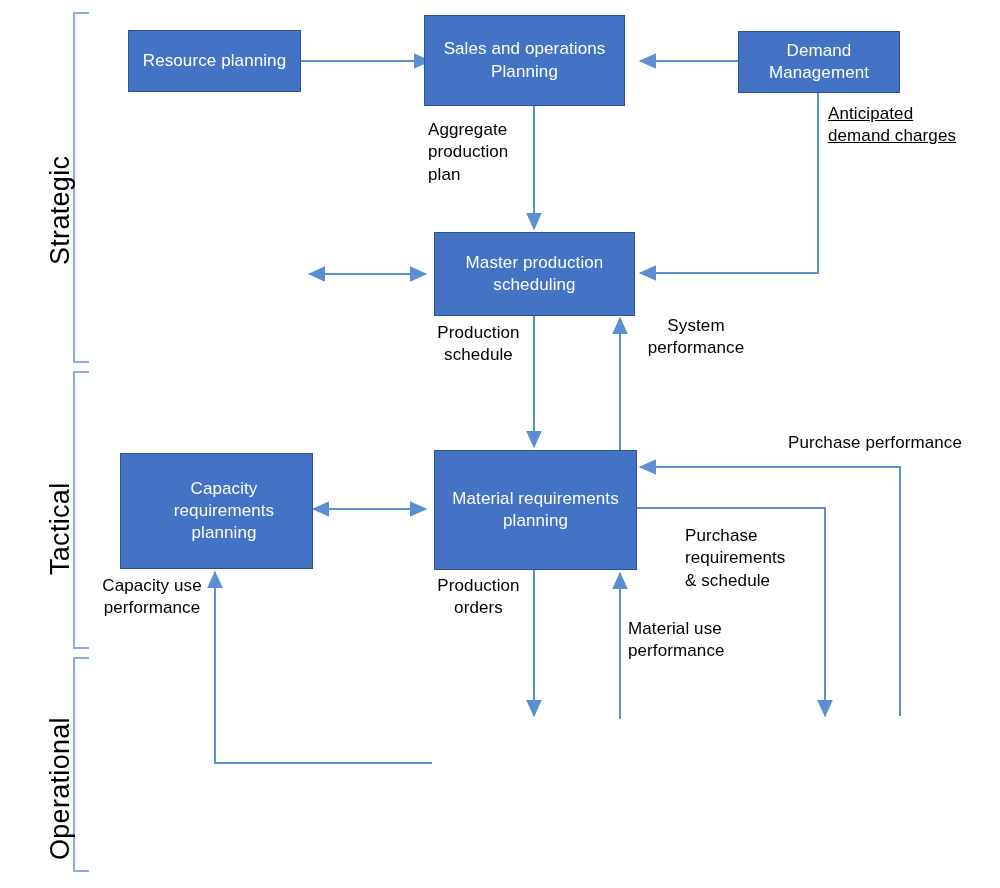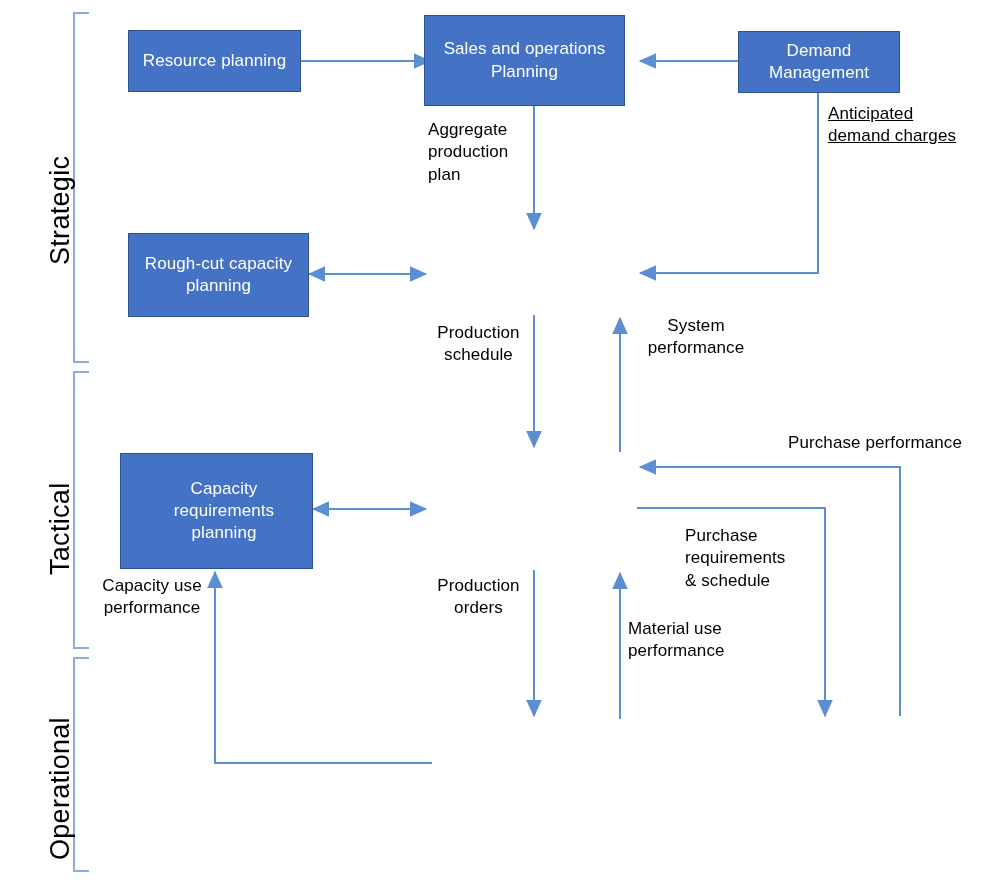--- a/index.html
+++ b/index.html
@@ -113,33 +113,38 @@
     <span>Sales and
 operations
 Planning</span>
   </div>
 
   <div class="node" style="left:738px; top:31px; width:162px; height:62px;">
     <span>Demand
 Management</span>
   </div>
 
-  <div class="node" style="left:128px; top:233px; width:181px; height:84px;">
-    <span>Rough-cut
-capacity
-planning</span>
+
+  <div class="node" style="left:434px; top:232px; width:201px; height:84px;">
+    <span>Master
+production
+scheduling</span>
   </div>
-
 
   <div class="node" style="left:120px; top:453px; width:193px; height:116px;padding-left:21px;">
     <span>Capacity
 requirements
 planning</span>
   </div>
 
+  <div class="node" style="left:434px; top:450px; width:203px; height:120px;">
+    <span>Material
+requirements
+planning</span>
+  </div>
 
 
 
   <div class="elabel" style="left:428px; top:119px; width:120px;">Aggregate
 production
 plan</div>
 
   <div class="elabel" style="left:828px; top:103px; width:170px;text-decoration:underline;">Anticipated
 demand charges</div>
 

